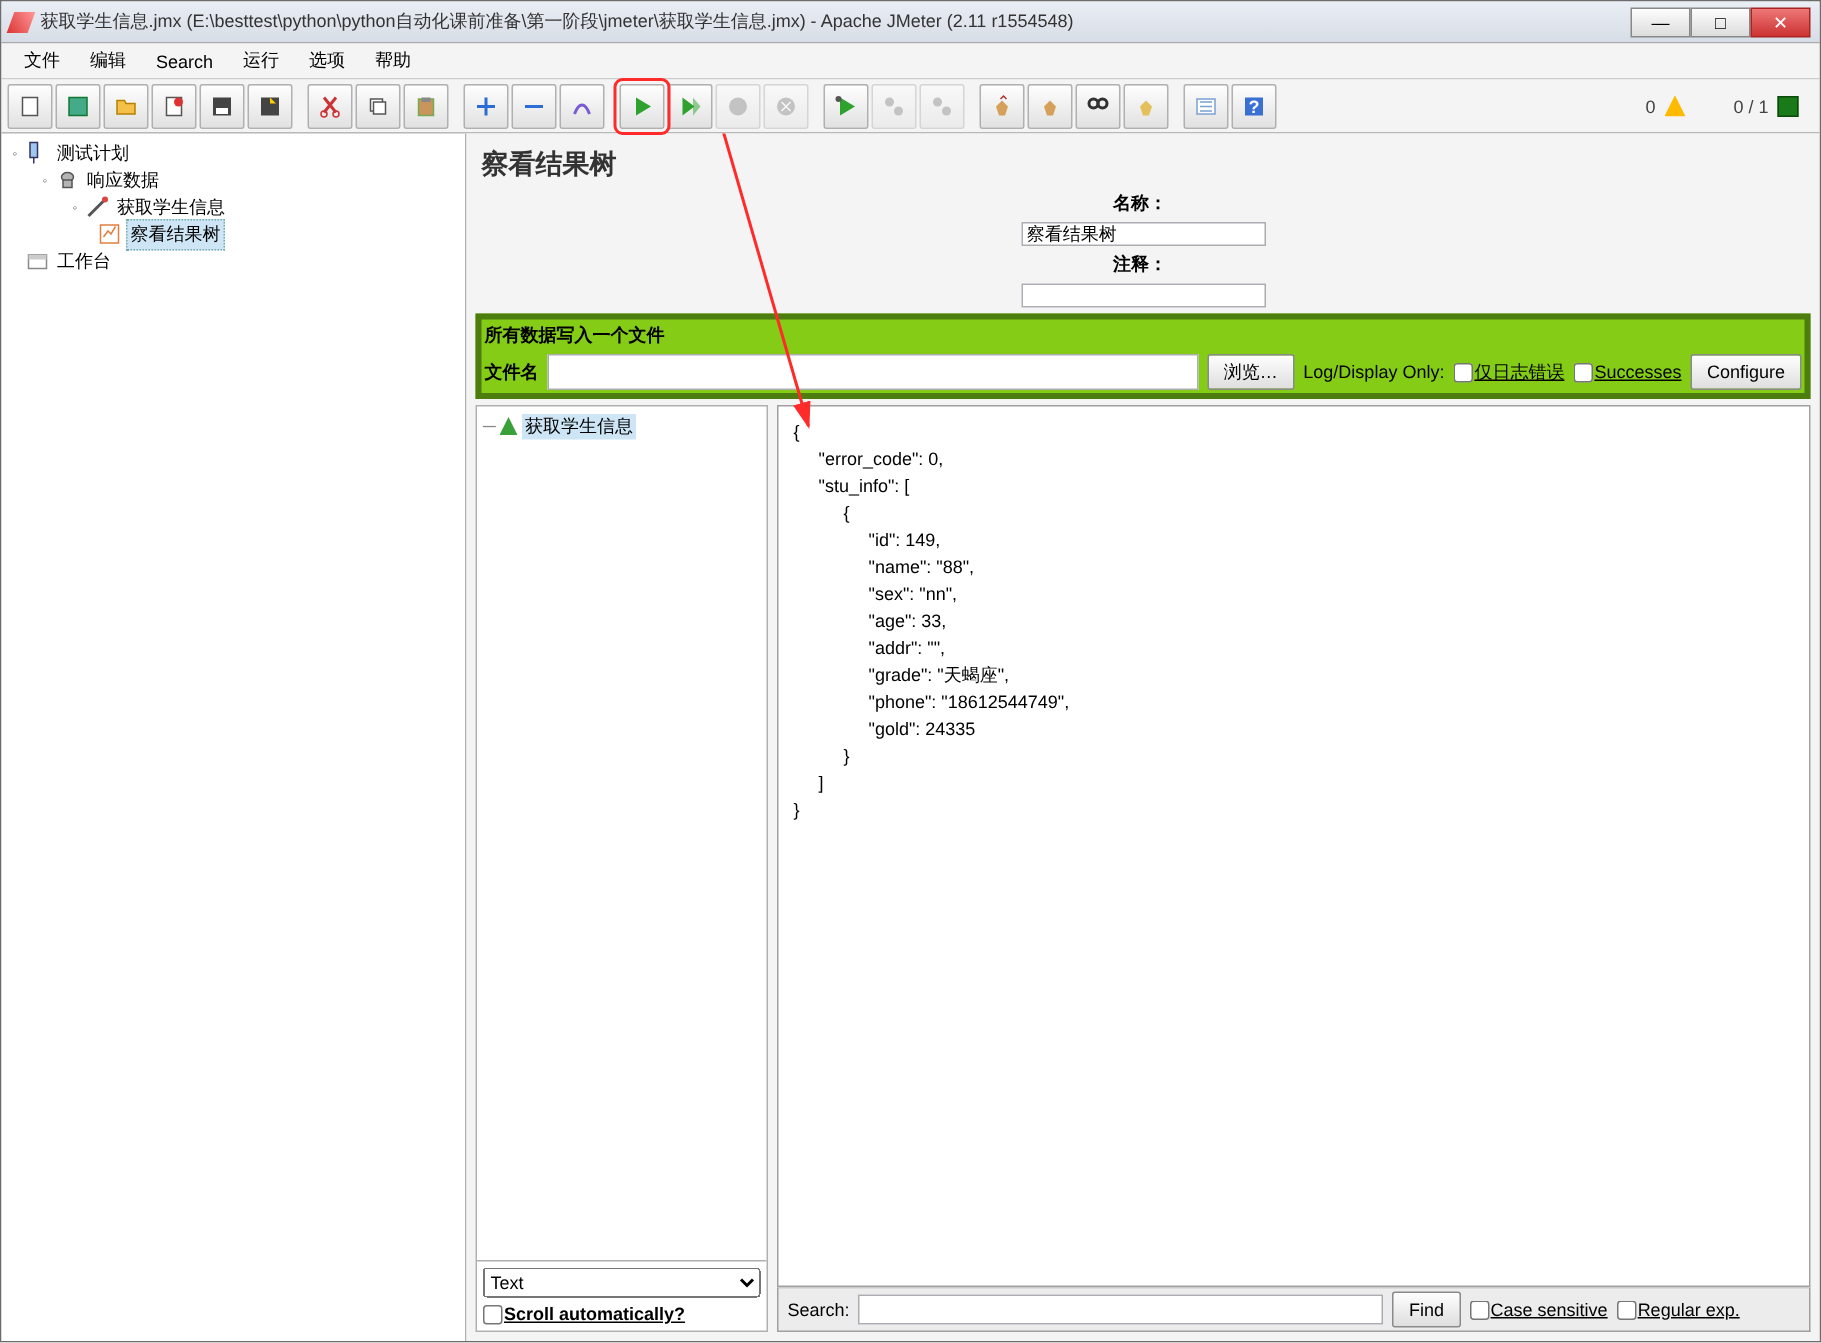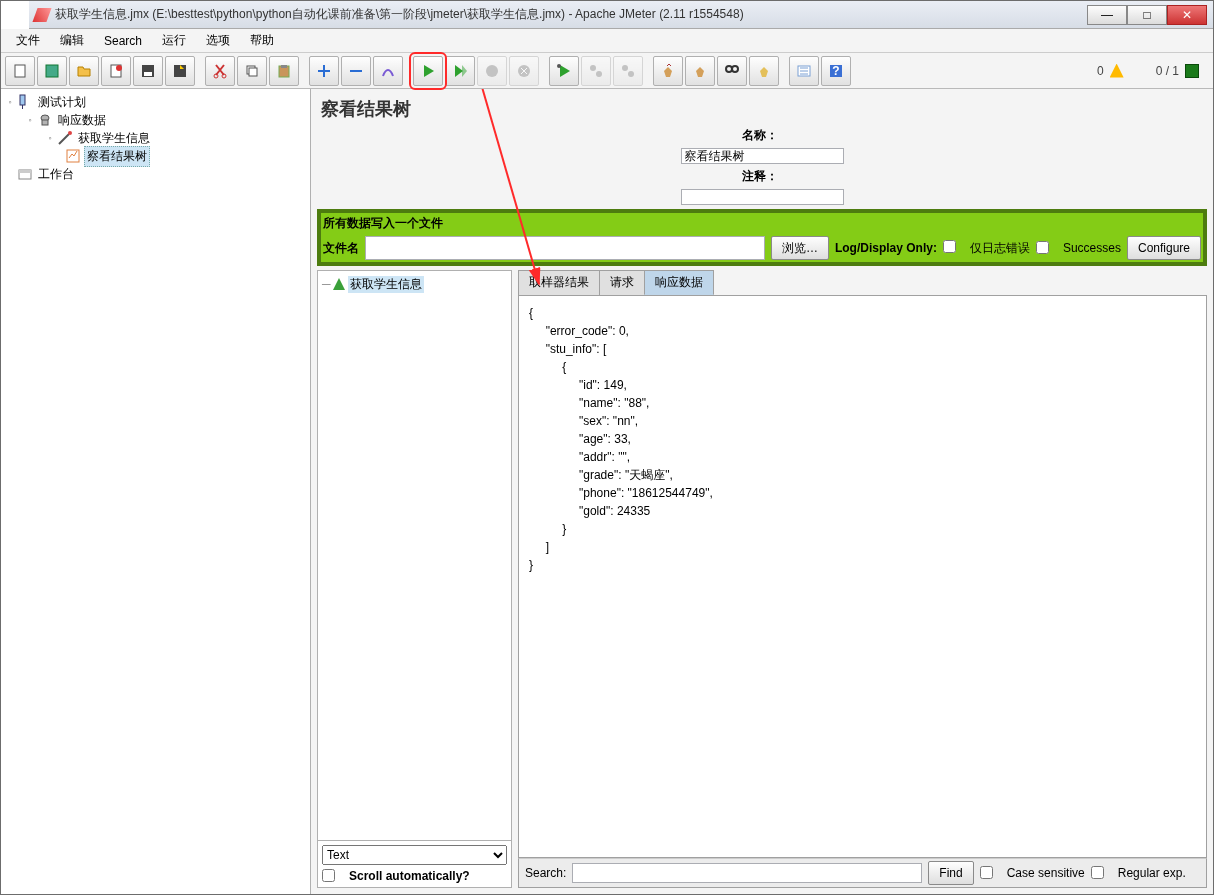--- a/index.html
+++ b/index.html
@@ -1,18 +1,18 @@
 <!DOCTYPE html>
 <html><head>
 <meta charset="utf-8">
 <style>
 * { box-sizing: border-box; margin: 0; padding: 0; font-family: "Microsoft YaHei", Tahoma, Arial, sans-serif; font-size: 12px; }
 body { background: #ececec; width: 1214px; height: 895px; overflow: hidden; }
 .window { width: 1214px; height: 895px; background: #fff; border: 1px solid #6c6c6c; position: relative; }
-.title-bar { height: 28px; background: linear-gradient(#eaeef5, #d7dde6); display: flex; align-items: center; padding: 0 6px; border-bottom: 1px solid #aaa; margin-left: 28px; }
+.title-bar { height: 28px; background: linear-gradient(#eaeef5, #d7dde6); display: flex; align-items: center; padding: 0 6px; border-bottom: 1px solid #aaa; }
 .title-bar .app-icon { width: 14px; height: 14px; margin-right: 6px; display:inline-block; background:linear-gradient(45deg,#d33,#f99); transform:skewX(-20deg); }
 .title-bar .title-text { flex: 1; color: #333; font-size: 12px; }
 .win-buttons { display:flex; gap:0; }
 .win-btn { width: 40px; height: 20px; border:1px solid #888; background:linear-gradient(#fdfdfd,#dcdcdc); display:flex; align-items:center; justify-content:center; font-size:12px; cursor:default;}
 .win-btn.close { background:linear-gradient(#e77,#c33); color:#fff; border-color:#a22;}
 .menu-bar { height: 24px; background: #f4f4f4; display: flex; align-items: center; padding: 0 5px; border-bottom:1px solid #ccc;}
 .menu-bar span { padding: 3px 10px; cursor: default; }
 .toolbar-row { height: 36px; background: #f4f4f4; border-bottom: 1px solid #b9b9b9; display:flex; align-items:center; padding:2px 4px; position:relative;}
 .tbtn { width:30px; height:30px; border:1px solid #b0b0b0; background:linear-gradient(#fefefe,#e1e1e1); margin-right:2px; display:flex; align-items:center; justify-content:center; border-radius:2px;}
 .tgap { width:8px; }
@@ -32,21 +32,21 @@
 .main-pane { flex:1; background:#f4f4f4; padding:6px; display:flex; flex-direction:column; gap:4px; position:relative;}
 .main-title { font-size:18px; font-weight:bold; color:#333; padding:2px 4px;}
 .field-row { display:flex; align-items:center; gap:4px;flex-direction:column;}
 .field-row label { width:40px; font-weight:bold;}
 .field-row input[type=text] { flex:1; height:20px; border:1px solid #abadb3; background:#fff; padding:0 3px; font-size:12px;}
 .panel { border:4px solid #4d7c0f; background:#84cc16; padding:2px;}
 .panel .panel-title { font-weight:bold; margin-bottom:4px;}
 .file-row { display:flex; align-items:center; gap:6px;}
 .file-row input[type=text]{ flex:1; height:24px; border:1px solid #abadb3; background:#fff;}
 .btn { height:24px; padding:0 10px; border:1px solid #8a8a8a; background:linear-gradient(#fefefe,#dedede); border-radius:2px; cursor:default;}
-.chk { display:inline-flex; align-items:flex-start; gap:14px;}
+.chk { display:inline-flex; align-items:center; gap:1px;text-decoration:underline;}
 .chk input{ width:13px; height:13px;}
 .results-row { flex:1; display:flex; gap:6px; min-height:0;}
 .left-results { width:195px; border:1px solid #b0b0b0; background:#fff; display:flex; flex-direction:column;}
 .left-results .tree-area { flex:1; padding:4px; overflow:auto;}
 .result-item { display:flex; align-items:center; gap:3px; height:18px;}
 .result-item .ok-icon{ width:12px; height:12px; background:#3aa03a; clip-path:polygon(50% 0,100% 100%,0 100%); display:inline-block;}
 .result-item .txt{ background:#cde5f5; padding:0 2px;}
 .left-bottom { border-top:1px solid #b0b0b0; padding:4px; display:flex; flex-direction:column; gap:4px;}
 .left-bottom select{ width:100%; height:20px;}
 .right-results { flex:1; display:flex; flex-direction:column;}
@@ -304,21 +304,21 @@
         <label>注释：</label>
         <input type="text" value="" style="">
       </div>
 
       <div class="panel">
         <div class="panel-title">所有数据写入一个文件</div>
         <div class="file-row">
           <span style="font-weight:bold">文件名</span>
           <input type="text" value="" style="">
           <button class="btn">浏览…</button>
-          <span style="font-weight:bold">Log/Display Only:</span>
+          <span style="font-weight:normal">Log/Display Only:</span>
           <label class="chk">
               <input type="checkbox" style="">
               <span>仅日志错误</span>
             </label>
           <label class="chk">
               <input type="checkbox" style="">
               <span>Successes</span>
             </label>
           <button class="btn">Configure</button>
         </div>
@@ -338,25 +338,20 @@
               <option>Text</option>
             </select>
             <label class="chk">
                 <input type="checkbox" style="">
                 <span style="font-weight:bold">Scroll automatically?</span>
               </label>
           </div>
         </div>
 
         <div class="right-results">
-          <div class="tabs">
-            <div class="tab">取样器结果</div>
-            <div class="tab">请求</div>
-            <div class="tab active">响应数据</div>
-          </div>
           <div class="response-box">{
      "error_code": 0,
      "stu_info": [
           {
                "id": 149,
                "name": "88",
                "sex": "nn",
                "age": 33,
                "addr": "",
                "grade": "天蝎座",

